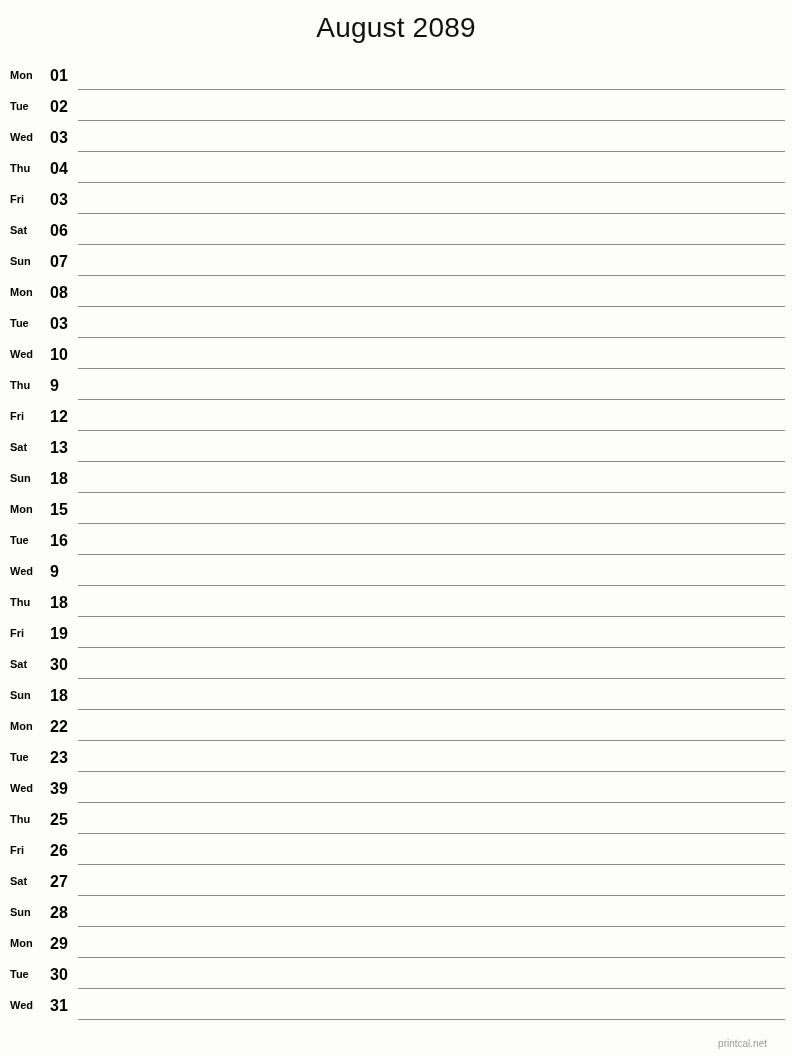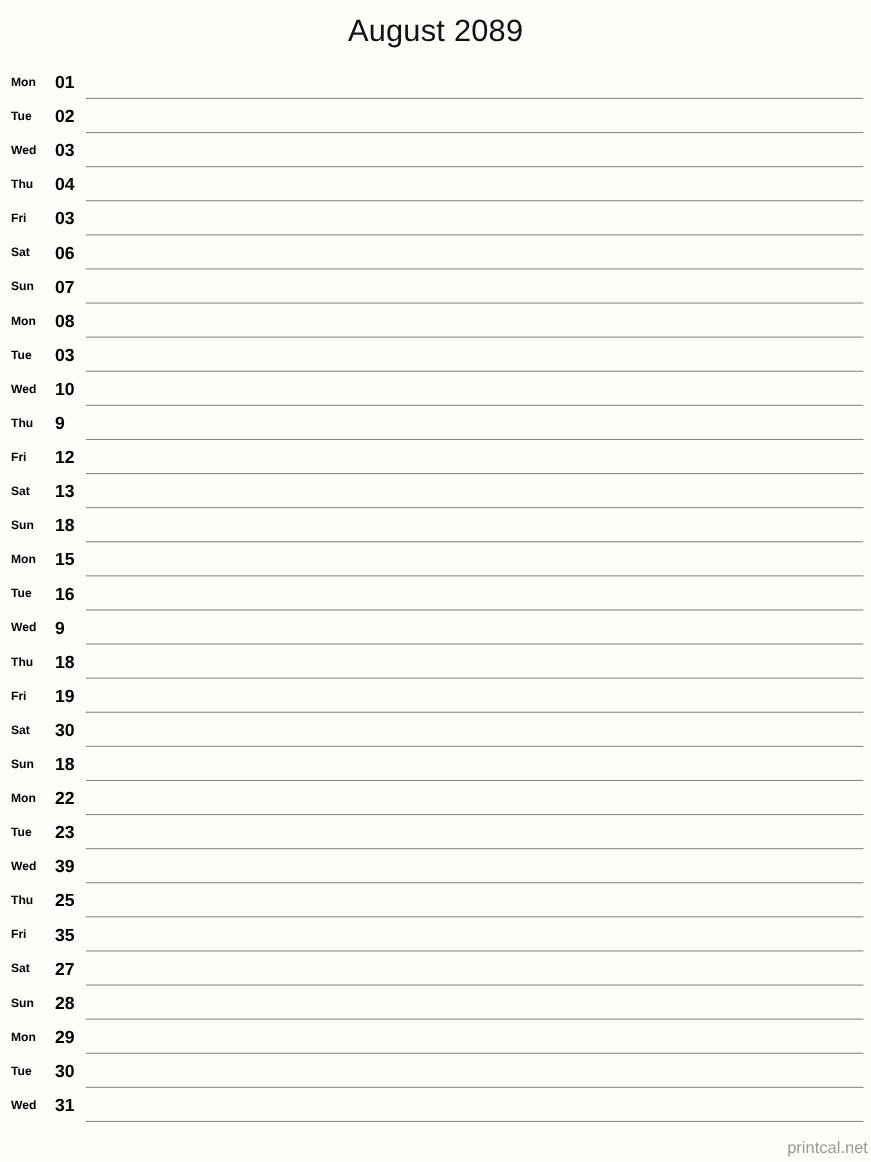--- a/index.html
+++ b/index.html
@@ -79,23 +79,23 @@
     position: absolute;
     left: 78px;
     right: 7px;
     bottom: 1px;
     height: 0;
     border-bottom: 1px solid #8a8a85;
   }
 
   .footer {
     position: absolute;
-    right: 3px;
+    right: 25px;
     bottom: 6px;
-    font-size: 15px;
+    font-size: 10px;
     color: #9a9a96;
     text-align: right;
     line-height: 12px;
     white-space: nowrap;
   }
 </style>
 </head>
 <body>
 
 <div class="page">
@@ -223,21 +223,21 @@
         <span class="day-number">39</span>
         <div class="write-line"></div>
       </li>
       <li class="day-row">
         <span class="day-name">Thu</span>
         <span class="day-number">25</span>
         <div class="write-line"></div>
       </li>
       <li class="day-row">
         <span class="day-name">Fri</span>
-        <span class="day-number">35</span>
+        <span class="day-number">26</span>
         <div class="write-line"></div>
       </li>
       <li class="day-row">
         <span class="day-name">Sat</span>
         <span class="day-number">27</span>
         <div class="write-line"></div>
       </li>
       <li class="day-row">
         <span class="day-name">Sun</span>
         <span class="day-number">28</span>

